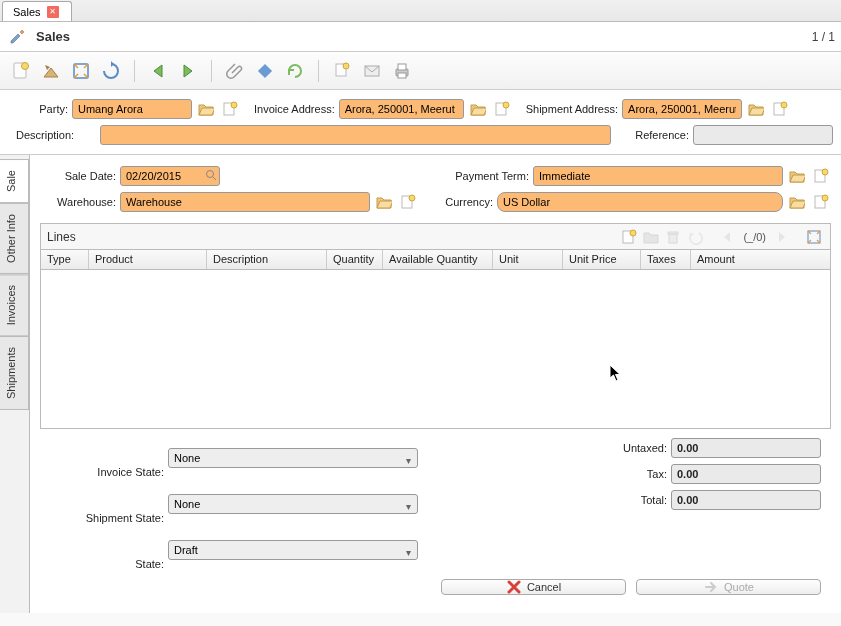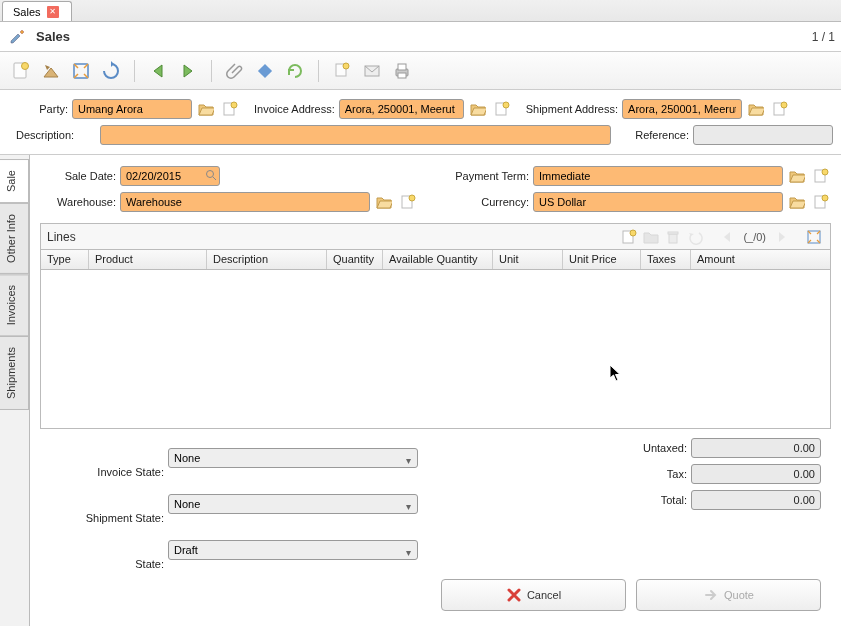--- a/index.html
+++ b/index.html
@@ -58,24 +58,24 @@
 
 .bottom { display: flex; padding: 6px 10px; gap: 20px; }
 .states { flex: 0 0 auto; }
 .states .row { padding: 3px 0; }
 .states .lbl { width: 110px; display: inline-block; margin-top: 28px; }
 .combo { width: 250px; padding-right: 20px; background: #eee; position: relative; display: inline-block; line-height: 18px;}
 .combo::after { content: "▾"; position: absolute; right: 6px; top: 3px; color: #666; font-size: 10px;}
 .totals { margin-left: auto; }
 .totals .row { padding: 2px 0; justify-content: flex-end; }
 .totals .lbl { width: 70px; }
-.num { width: 130px; text-align: right; background: #eaeaea; color: #222; display:inline-block; line-height:18px;}
+.num { width: 150px; text-align: left; background: #eaeaea; color: #222; display:inline-block; line-height:18px;font-weight:bold;}
 
 .action-row { display: flex; gap: 10px; padding: 0 10px 10px 10px; justify-content: flex-end; }
-.btn { width: 185px; height: 32px; border: 1px solid #aaa; border-radius: 4px; background: linear-gradient(#fefefe,#eee); display: flex; align-items: center; justify-content: center; gap: 5px; cursor: pointer; font-size: 12px; color: #333;}
+.btn { width: 185px; height: 16px; border: 1px solid #aaa; border-radius: 4px; background: linear-gradient(#fefefe,#eee); display: flex; align-items: center; justify-content: center; gap: 5px; cursor: pointer; font-size: 12px; color: #333;}
 .btn.disabled { color: #aaa; cursor: default; }
 
 .cursor-ptr { position: absolute; left: 609px; top: 364px; font-size: 16px; color: #000; pointer-events: none; z-index:50;}
 </style>
 </head>
 <body>
 
 <div class="tab-bar">
   <div class="tab">
     <span>Sales</span>
@@ -269,21 +269,21 @@
             <path d="M1 14 L4 7 L17 7 L14 14 Z" fill="#f8dca0" stroke="#c39b4d"></path>
           </svg>
         </span>
       <span class="mini-btn">
           <svg viewBox="0 0 16 16">
             <rect x="2" y="2" width="10" height="12" fill="#fff" stroke="#bbb"></rect>
             <circle cx="12" cy="4" r="3" fill="#f8d86a" stroke="#caa93f"></circle>
           </svg>
         </span>
       <span class="lbl" style="margin-left:auto">Currency:</span>
-      <input type="text" class="required" style="width: 250px;" value="US Dollar">
+      <input type="text" class="required" style="width: 286px; border-radius: 8px;" value="US Dollar">
       <span class="mini-btn">
           <svg viewBox="0 0 16 16">
             <path d="M1 4 L6 4 L8 6 L15 6 L15 14 L1 14 Z" fill="#eec77b" stroke="#c39b4d"></path>
             <path d="M1 14 L4 7 L17 7 L14 14 Z" fill="#f8dca0" stroke="#c39b4d"></path>
           </svg>
         </span>
       <span class="mini-btn">
           <svg viewBox="0 0 16 16">
             <rect x="2" y="2" width="10" height="12" fill="#fff" stroke="#bbb"></rect>
             <circle cx="12" cy="4" r="3" fill="#f8d86a" stroke="#caa93f"></circle>

